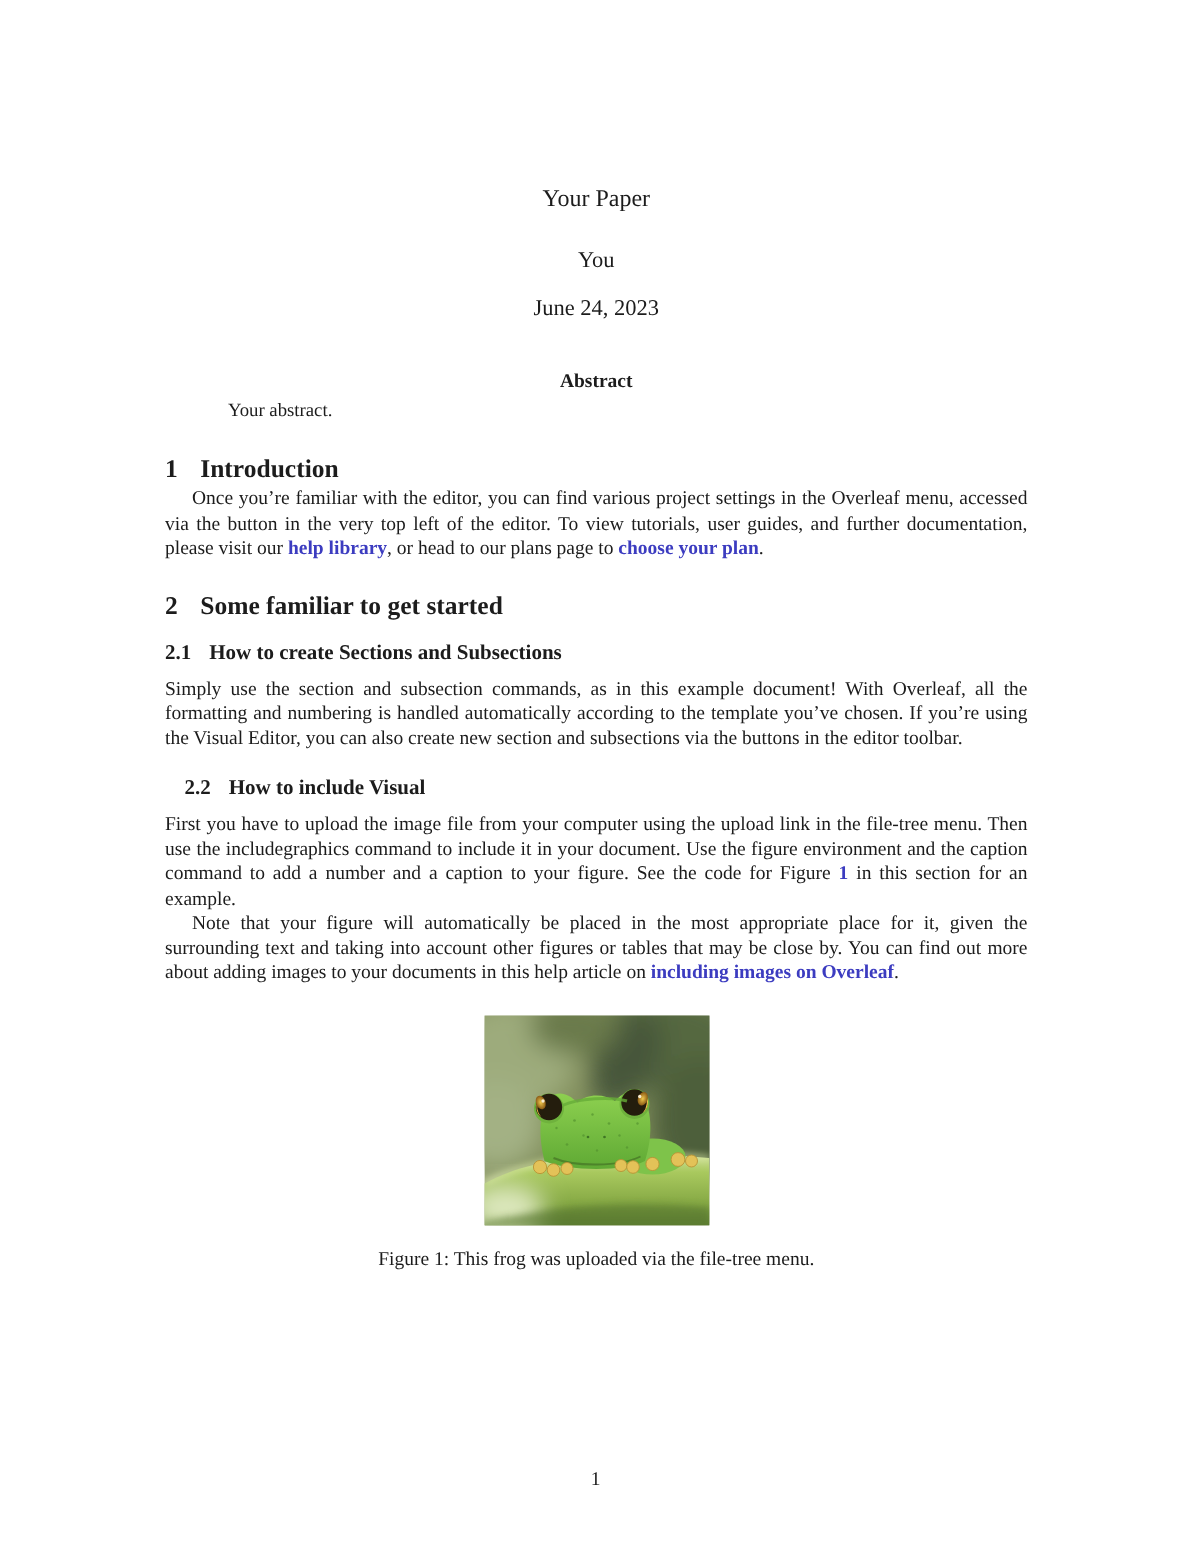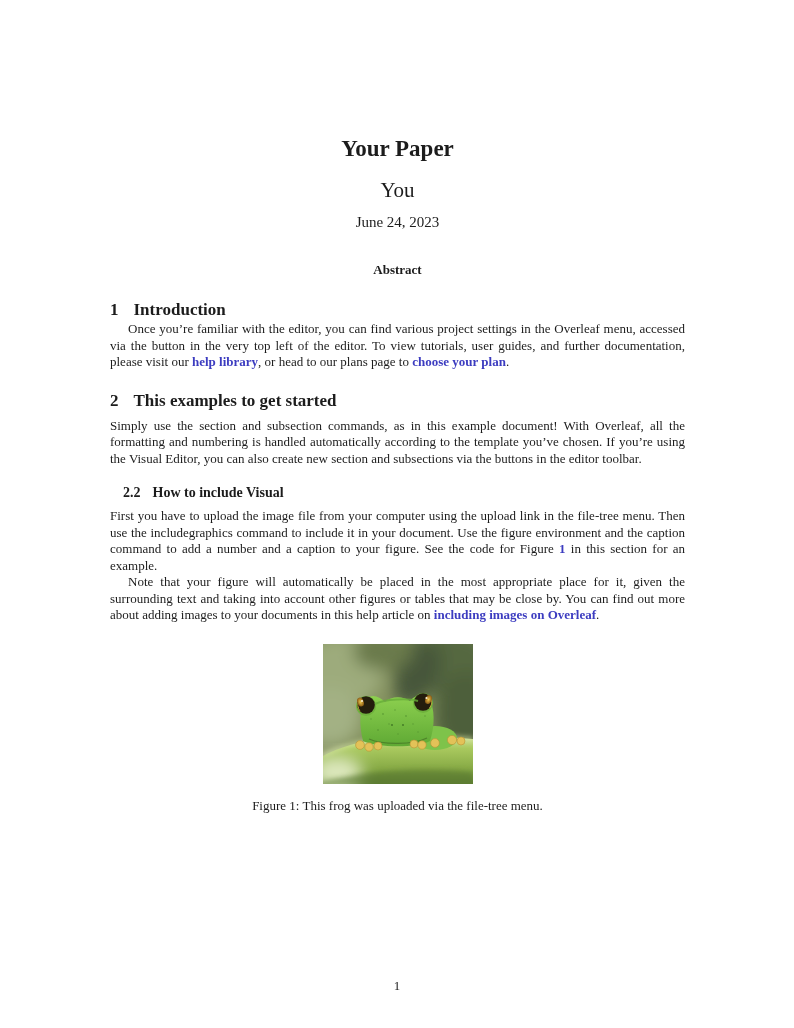--- a/index.html
+++ b/index.html
@@ -13,28 +13,28 @@
     overflow:hidden;
   }
   .content{
     position:absolute;
     left:110px;top:0;
     width:575px;
     padding-top:118px;
   }
   .doc-title{
     text-align:center;
-    font-size:23px;
-    font-weight:bold;
+    font-size:16px;
+    font-weight:normal;
     line-height:30px;
-    margin:16px;
+    margin:0;
   }
   .doc-author{
     text-align:center;
-    font-size:21px;
+    font-size:15px;
     line-height:19px;
     margin:17px 0 0 0;
   }
   .doc-date{
     text-align:center;
     font-size:15px;
     line-height:19px;
     margin:13px 0 0 0;
   }
   .abstract-heading{
@@ -107,32 +107,37 @@
 <body>
 
 <div class="page">
   <div class="content">
 
     <h1 class="doc-title">Your Paper</h1>
     <div class="doc-author">You</div>
     <div class="doc-date">June 24, 2023</div>
 
     <div class="abstract-heading">Abstract</div>
+    <div class="abstract-body">Your abstract.</div>
 
     <h2 class="sec-h1 mt-h1a">
       <span class="sec-num">1</span>
       <span>Introduction</span>
     </h2>
     <p class="body-par indent"><span>Once you’re familiar with the editor, you can find various project settings in the Overleaf menu, accessed via the button in the very top left of the editor. To view tutorials, user guides, and further documentation, please visit our </span><a href="#" class="doclink" style="color: rgb(60, 60, 192);">help library</a><span>, or head to our plans page to </span><a href="#" class="doclink" style="color: rgb(60, 60, 192);">choose your plan</a><span>.</span></p>
 
     <h2 class="sec-h1 mt-h1b">
       <span class="sec-num">2</span>
-      <span>This examples to get started</span>
+      <span>Some familiar to get started</span>
     </h2>
 
+    <h3 class="sec-h2 mt-h2a">
+      <span class="sec-num">2.1</span>
+      <span>How to create Sections and Subsections</span>
+    </h3>
     <p class="body-par after-h2"><span>Simply use the section and subsection commands, as in this example document! With Overleaf, all the formatting and numbering is handled automatically according to the template you’ve chosen. If you’re using the Visual Editor, you can also create new section and subsections via the buttons in the editor toolbar.</span></p>
 
     <h3 class="sec-h2 mt-h2b">
       <span class="sec-num">2.2</span>
       <span>How to include Visual</span>
     </h3>
     <p class="body-par after-h2"><span>First you have to upload the image file from your computer using the upload link in the file-tree menu. Then use the includegraphics command to include it in your document. Use the figure environment and the caption command to add a number and a caption to your figure. See the code for Figure </span><a href="#" class="doclink" style="color: rgb(60, 60, 192);">1</a><span> in this section for an example.</span></p>
     <p class="body-par indent"><span>Note that your figure will automatically be placed in the most appropriate place for it, given the surrounding text and taking into account other figures or tables that may be close by. You can find out more about adding images to your documents in this help article on </span><a href="#" class="doclink" style="color: rgb(60, 60, 192);">including images on Overleaf</a><span>.</span></p>
 
     <div class="figure-block">

